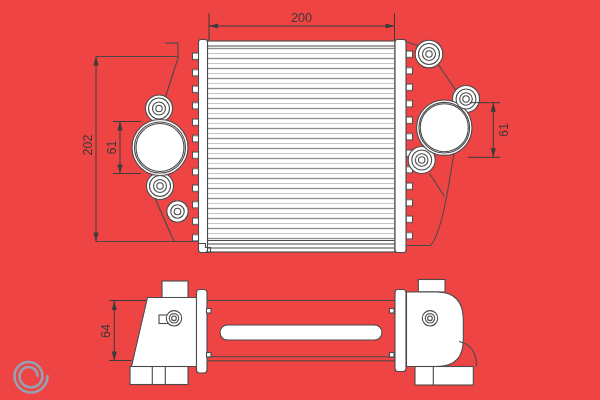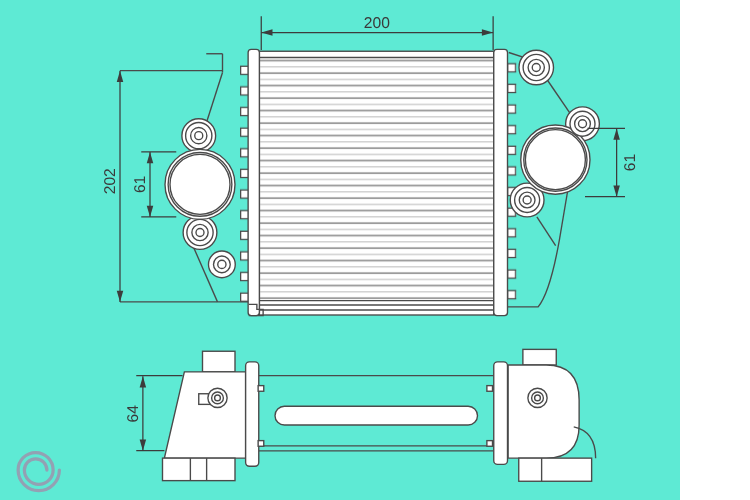--- a/index.html
+++ b/index.html
@@ -1,16 +1,16 @@
 <!DOCTYPE html>
 <html><head>
 <meta charset="utf-8">
 <style>
   html,body{margin:0;padding:0;background:#ffffff;}
-  .stage{position:relative;width:544px;height:400px;background:#5eead4;overflow:hidden;
+  .stage{position:relative;width:600px;height:400px;background:#ef4444;overflow:hidden;
          font-family:"Liberation Sans",sans-serif;}
   svg{display:block;}
   .dim-text{font-family:"Liberation Sans",sans-serif;font-size:12.5px;fill:#3a3a3a;}
   .ln{stroke:#4a4a4a;stroke-width:1.1;fill:none;}
   .lnw{stroke:#4a4a4a;stroke-width:1.1;fill:#ffffff;}
   .dim{stroke:#3c3c3c;stroke-width:1;fill:none;}
   .arr{fill:#3c3c3c;stroke:none;}
   .swirl{stroke:#93a1b3;stroke-width:2.6;fill:none;stroke-linecap:round;}
 </style>
 </head>

